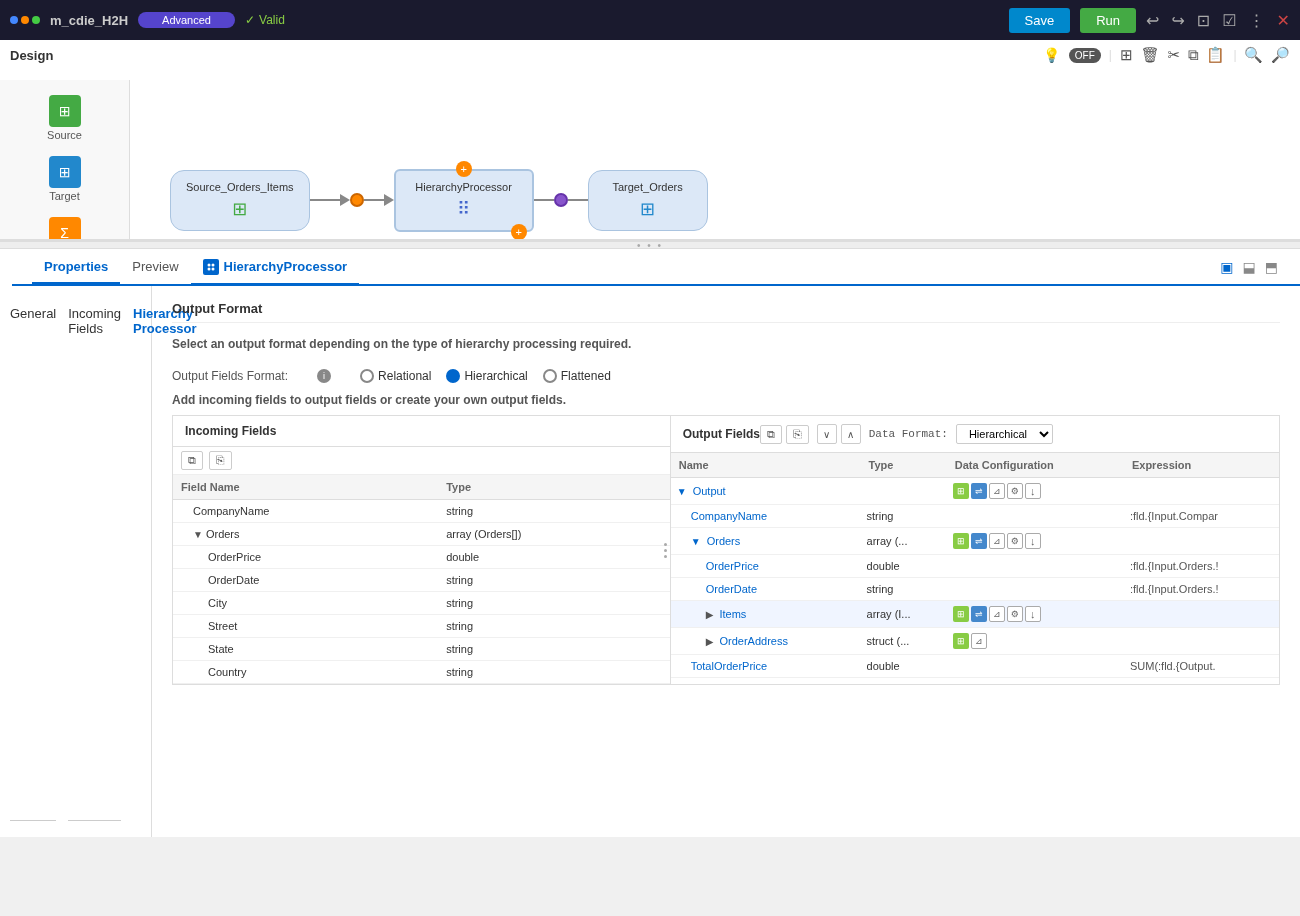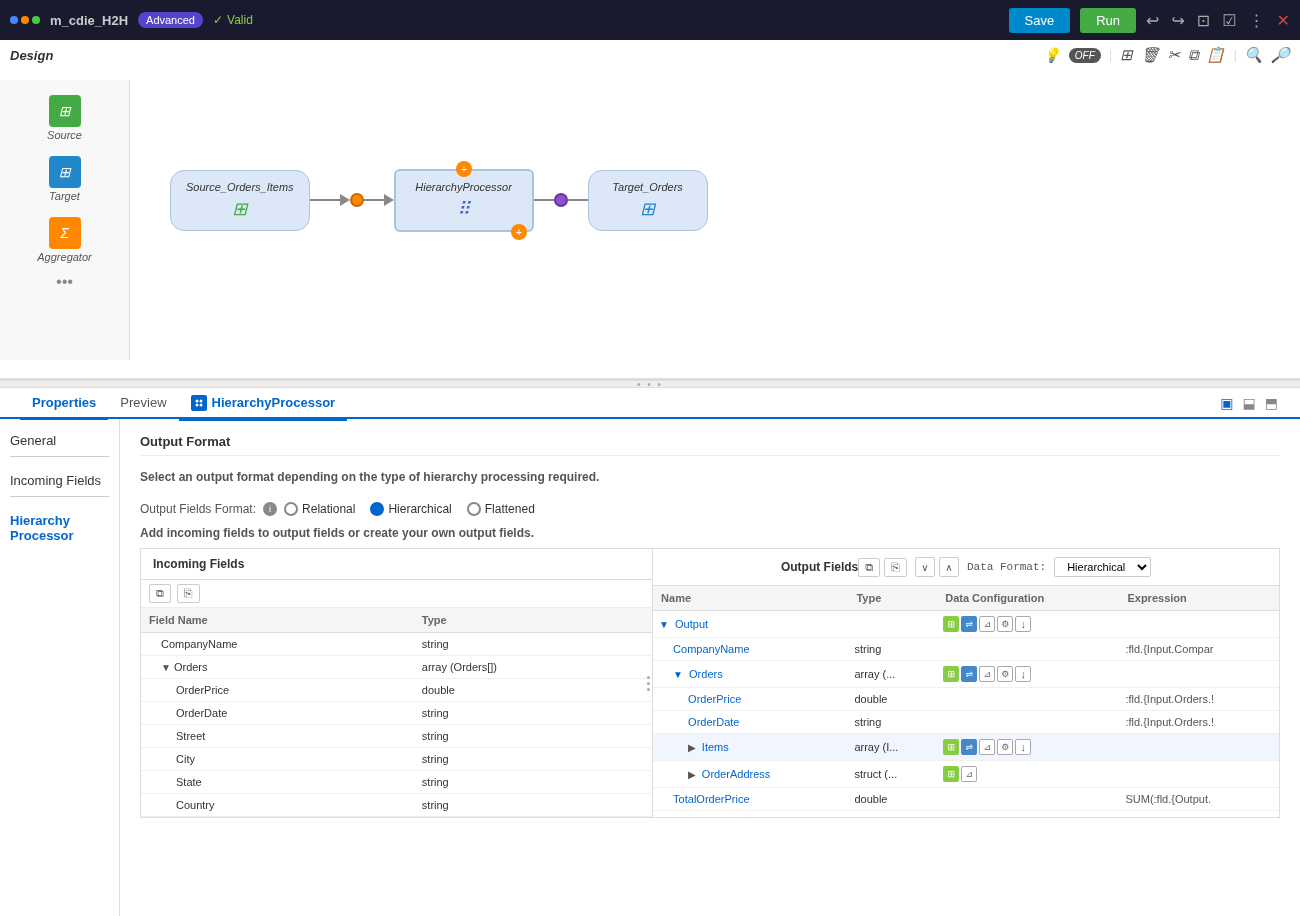--- a/index.html
+++ b/index.html
@@ -6,31 +6,31 @@
     body { font-family: Arial, sans-serif; font-size: 12px; background: #f0f0f0; color: #333; overflow: hidden; width: 1300px; height: 916px; }
 
     
     .topbar { display: flex; align-items: center; background: #1a1a2e; height: 40px; padding: 0 10px; gap: 10px; }
     .topbar-dots { display: flex; gap: 3px; }
     .dot { width: 8px; height: 8px; border-radius: 50%; }
     .dot-blue { background: #4488ff; }
     .dot-orange { background: #ff8800; }
     .dot-green { background: #44cc44; }
     .topbar-title { color: #ccc; font-size: 13px; font-weight: bold; }
-    .badge-advanced { background: #5544cc; color: white; padding: 2px 8px; border-radius: 10px; font-size: 11px; }
+    .badge-advanced { background: #5544cc; color: white; padding: 2px 24px; border-radius: 10px; font-size: 11px; }
     .topbar-status { display: flex; align-items: center; gap: 4px; color: #88cc44; font-size: 12px; }
     .check-icon { color: #88cc44; }
     .topbar-spacer { flex: 1; }
     .btn-save { background: #0088cc; color: white; border: none; padding: 5px 16px; border-radius: 3px; cursor: pointer; font-size: 13px; }
     .btn-run { background: #44aa44; color: white; border: none; padding: 5px 16px; border-radius: 3px; cursor: pointer; font-size: 13px; }
     .topbar-icons { display: flex; align-items: center; gap: 12px; color: #aaa; font-size: 16px; }
     .topbar-icon { cursor: pointer; color: #aaa; }
 
     
-    .canvas-area { background: white; height: 340px; border-bottom: 2px solid #ddd; position: relative; overflow: hidden; font-style: italic; }
+    .canvas-area { background: white; height: 201px; border-bottom: 2px solid #ddd; position: relative; overflow: hidden; }
     .design-label { position: absolute; top: 8px; left: 10px; font-size: 13px; font-weight: bold; color: #333; }
     .canvas-toolbar { position: absolute; top: 6px; right: 10px; display: flex; align-items: center; gap: 8px; }
     .toggle-off { background: #555; color: white; padding: 2px 6px; border-radius: 10px; font-size: 10px; }
 
     
     .sidebar { position: absolute; left: 0; top: 40px; width: 130px; height: 280px; background: #f8f8f8; border-right: 1px solid #ddd; display: flex; flex-direction: column; align-items: center; padding: 10px 5px; gap: 5px; overflow: hidden; }
     .sidebar-item { display: flex; flex-direction: column; align-items: center; cursor: pointer; padding: 5px; width: 100%; }
     .sidebar-icon { width: 32px; height: 32px; border-radius: 4px; display: flex; align-items: center; justify-content: center; font-size: 14px; }
     .icon-source { background: #44aa44; color: white; }
     .icon-target { background: #2288cc; color: white; }
@@ -51,40 +51,40 @@
     .flow-node-processor { background: #dce8f7; border: 2px solid #aac4e0; border-radius: 6px; padding: 10px 15px; min-width: 140px; text-align: center; position: relative; }
     .plus-badge { position: absolute; top: -10px; left: 50%; transform: translateX(-50%); background: #ff8800; color: white; border-radius: 50%; width: 16px; height: 16px; font-size: 11px; display: flex; align-items: center; justify-content: center; cursor: pointer; }
     .plus-badge-bottom { position: absolute; bottom: -10px; right: 5px; background: #ff8800; color: white; border-radius: 50%; width: 16px; height: 16px; font-size: 11px; display: flex; align-items: center; justify-content: center; cursor: pointer; }
     .circle-node { width: 14px; height: 14px; border-radius: 50%; background: #ff8800; border: 2px solid #cc6600; }
     .circle-purple { background: #8855cc; border-color: #6633aa; }
     .divider-handle { display: flex; justify-content: center; align-items: center; height: 8px; background: #eee; cursor: ns-resize; border-top: 1px solid #ddd; border-bottom: 1px solid #ddd; }
     .divider-dots { color: #aaa; letter-spacing: 2px; font-size: 10px; }
 
     
     .bottom-panel { height: calc(916px - 40px - 280px - 8px); background: white; display: flex; flex-direction: column; }
-    .panel-tabs { display: flex; align-items: center; border-bottom: 2px solid #0066cc; padding: 0 20px; height: 31px; gap: 0; }
+    .panel-tabs { display: flex; align-items: center; border-bottom: 2px solid #0066cc; padding: 0 20px; height: 37px; gap: 0; margin-left: 12px; }
     .tab { padding: 8px 12px; cursor: pointer; font-size: 13px; color: #555; border-bottom: 2px solid transparent; margin-bottom: -2px; }
     .tab-active { color: #0066cc; border-bottom: 2px solid #0066cc; font-weight: bold; }
     .tab-icons { display: flex; gap: 5px; margin-left: auto; }
     .tab-icon { color: #888; font-size: 14px; cursor: pointer; padding: 2px; }
     .tab-icon-active { color: #0066cc; }
     .proc-tab { display: flex; align-items: center; gap: 5px; padding: 8px 12px; color: #0066cc; font-weight: bold; font-size: 13px; border-bottom: 2px solid #0066cc; margin-bottom: -2px; }
     .proc-tab-icon { width: 16px; height: 16px; background: #0066cc; border-radius: 2px; display: flex; align-items: center; justify-content: center; }
 
     
     .panel-content { display: flex; flex: 1; overflow: hidden; }
-    .left-nav { width: 120px; border-right: 1px solid #ddd; padding: 10px 10px; display: flex; flex-direction: column; gap: 12px; }
+    .left-nav { width: 152px; border-right: 1px solid #ddd; padding: 16px 10px; display: flex; gap: 12px; }
     .left-nav-item { font-size: 13px; color: #333; cursor: pointer; padding: 4px 0; }
     .left-nav-item-active { color: #0066cc; font-weight: bold; }
     .left-nav-item-border { border-bottom: 1px solid #ccc; padding-bottom: 8px; }
 
     .main-content { flex: 1; padding: 15px 20px; overflow-y: auto; display: flex; flex-direction: column; gap: 10px; }
     .section-title { font-size: 13px; font-weight: bold; color: #333; border-bottom: 1px solid #eee; padding-bottom: 6px; margin-bottom: 4px; }
     .section-desc { font-size: 12px; color: #555; margin-bottom: 8px; font-weight: bold; }
-    .format-row { display: flex; align-items: center; gap: 7px; font-size: 12px; }
+    .format-row { display: flex; align-items: center; gap: 29px; font-size: 12px; }
     .format-label { color: #555; }
     .radio-group { display: flex; align-items: center; gap: 15px; }
     .radio-item { display: flex; align-items: center; gap: 4px; cursor: pointer; }
     .radio-circle { width: 14px; height: 14px; border-radius: 50%; border: 2px solid #888; background: white; }
     .radio-selected { background: #0066cc; border-color: #0066cc; }
     .radio-info { width: 14px; height: 14px; border-radius: 50%; background: #888; color: white; font-size: 9px; display: flex; align-items: center; justify-content: center; }
 
     
     .incoming-pane { width: 45%; border-right: 1px solid #ddd; display: flex; flex-direction: column; }
     .outgoing-pane { flex: 1; display: flex; flex-direction: column; }
@@ -95,21 +95,21 @@
     .fields-table { width: 100%; border-collapse: collapse; }
     .fields-table th { background: #f5f5f5; padding: 6px 8px; text-align: left; font-size: 11px; color: #666; border-bottom: 1px solid #ddd; font-weight: bold; margin-top: 45px; }
     .fields-table td { padding: 5px 8px; font-size: 11px; border-bottom: 1px solid #f0f0f0; }
     .td-indent1 { padding-left: 20px !important; }
     .td-indent2 { padding-left: 35px !important; }
     .type-string { color: #333; }
     .type-array { color: #333; margin-top: 32px; }
     .expand-arrow { color: #555; cursor: pointer; margin-right: 3px; font-size: 10px; }
 
     
-    .out-header { display: flex; align-items: center; justify-content: center; padding: 8px 12px; border-bottom: 1px solid #ddd; }
+    .out-header { display: flex; align-items: center; justify-content: flex-start; padding: 8px 12px; border-bottom: 1px solid #ddd; }
     .out-header-left { font-size: 12px; font-weight: bold; color: #333; }
     .out-header-right { display: flex; align-items: center; gap: 8px; }
     .data-format-label { font-size: 11px; color: #555; font-family: Liberation Mono, monospace; }
     .data-format-select { border: 1px solid #ccc; padding: 2px 8px; border-radius: 2px; font-size: 11px; background: white; cursor: pointer; }
 
     .out-table { width: 100%; border-collapse: collapse; }
     .out-table th { background: #f5f5f5; padding: 6px 8px; text-align: left; font-size: 11px; color: #666; border-bottom: 1px solid #ddd; font-weight: bold; margin-left: 36px; }
     .out-table td { padding: 5px 6px; font-size: 11px; border-bottom: 1px solid #f0f0f0; vertical-align: middle; }
     .out-name { color: #0066cc; }
     .out-expression { color: #555; font-size: 10px; max-width: 120px; overflow: hidden; text-overflow: ellipsis; white-space: nowrap; }
@@ -312,25 +312,25 @@
                 </tr>
                 <tr>
                   <td class="td-indent2">OrderPrice</td>
                   <td>double</td>
                 </tr>
                 <tr>
                   <td class="td-indent2">OrderDate</td>
                   <td>string</td>
                 </tr>
                 <tr>
+                  <td class="td-indent2">City</td>
+                  <td>string</td>
+                </tr>
+                <tr>
                   <td class="td-indent2">Street</td>
-                  <td>string</td>
-                </tr>
-                <tr>
-                  <td class="td-indent2">City</td>
                   <td>string</td>
                 </tr>
                 <tr>
                   <td class="td-indent2">State</td>
                   <td>string</td>
                 </tr>
                 <tr>
                   <td class="td-indent2">Country</td>
                   <td>string</td>
                 </tr>

